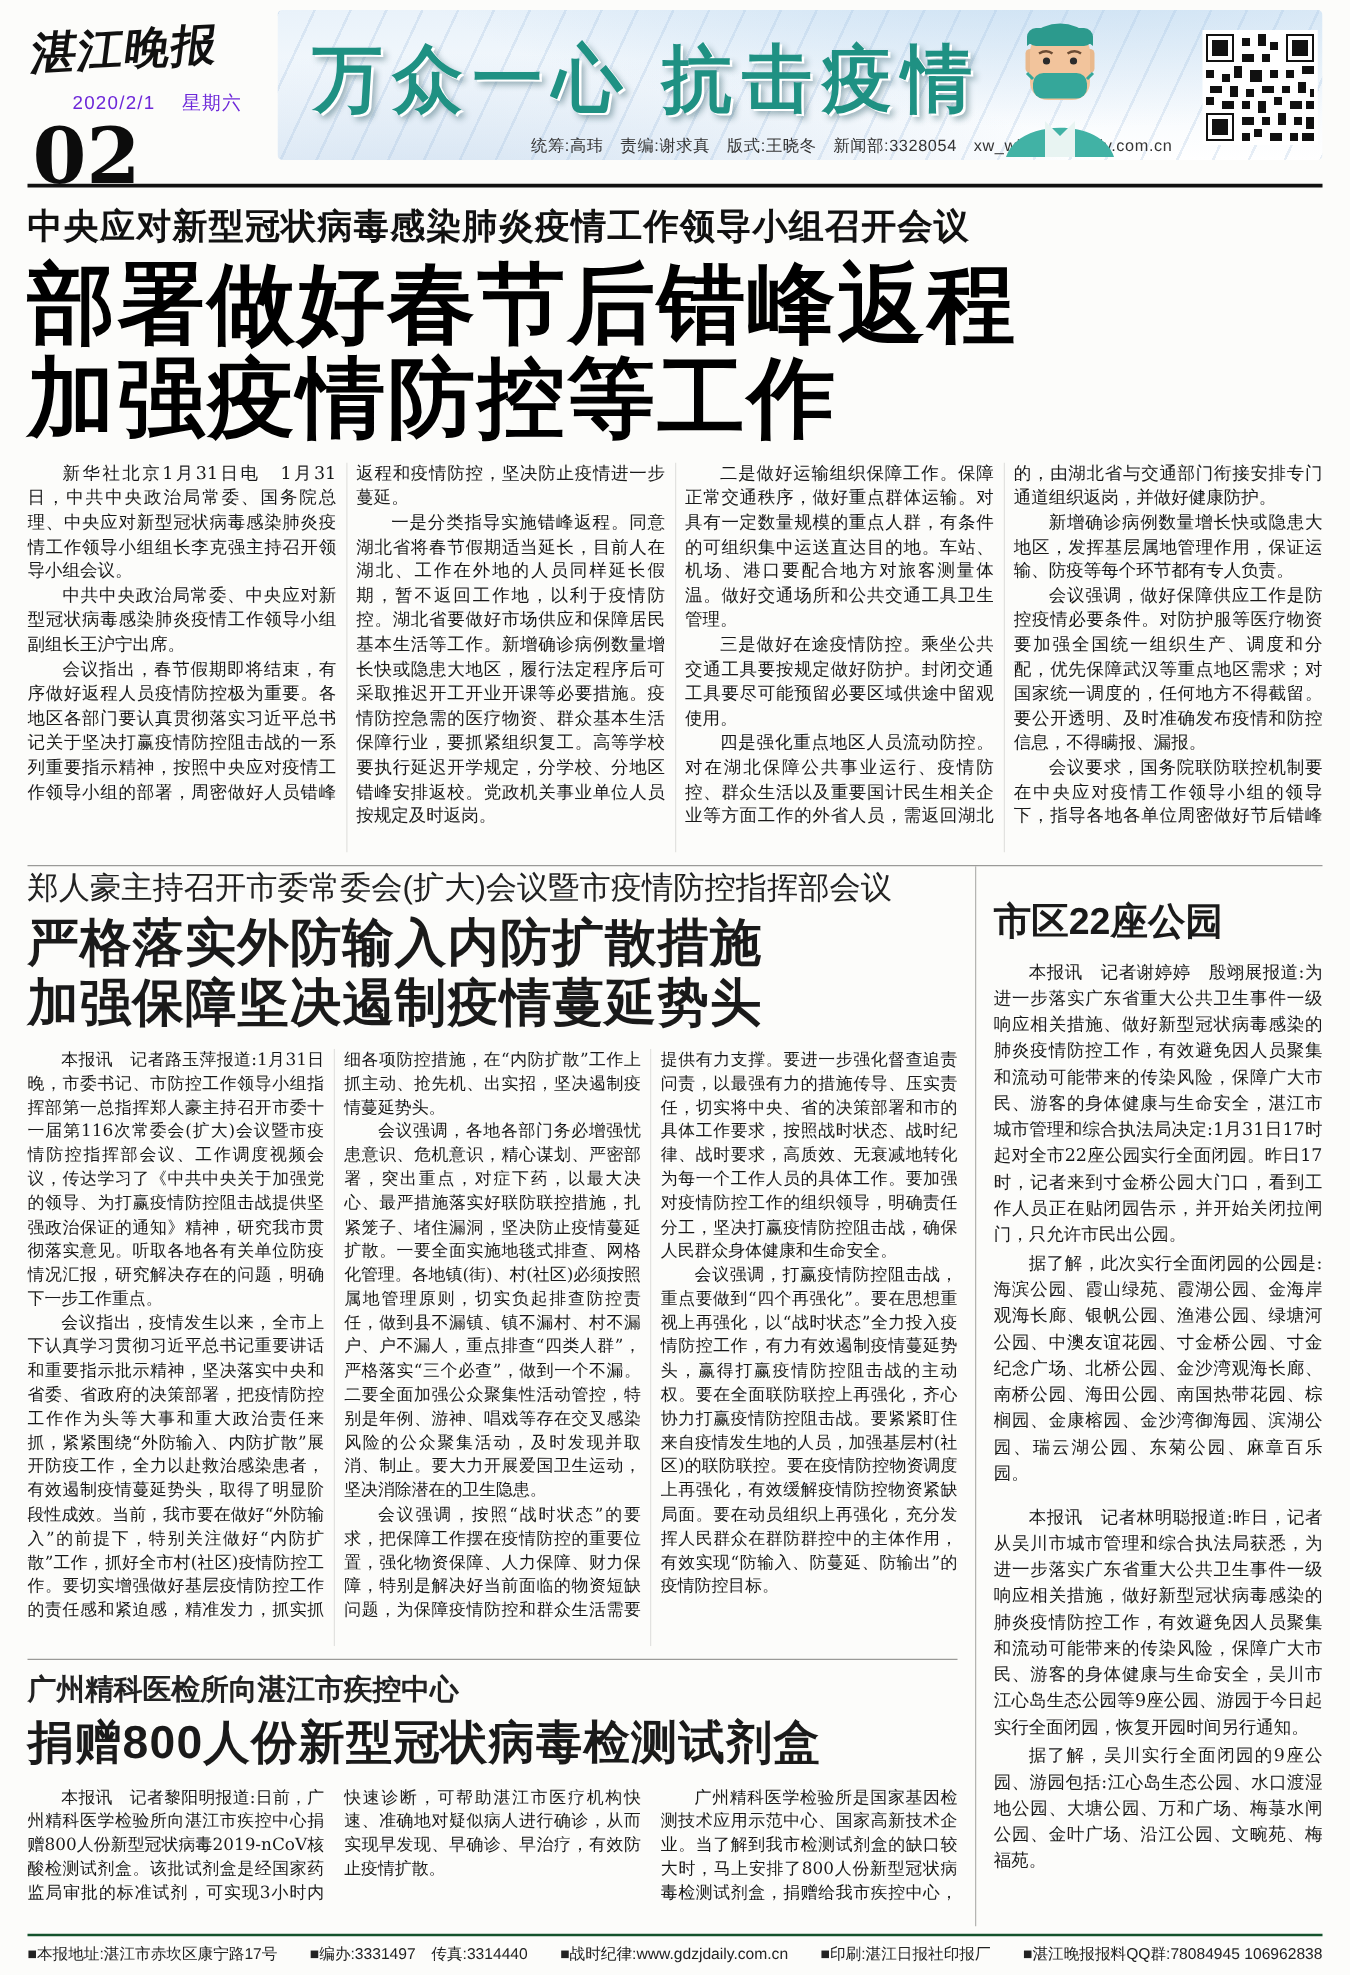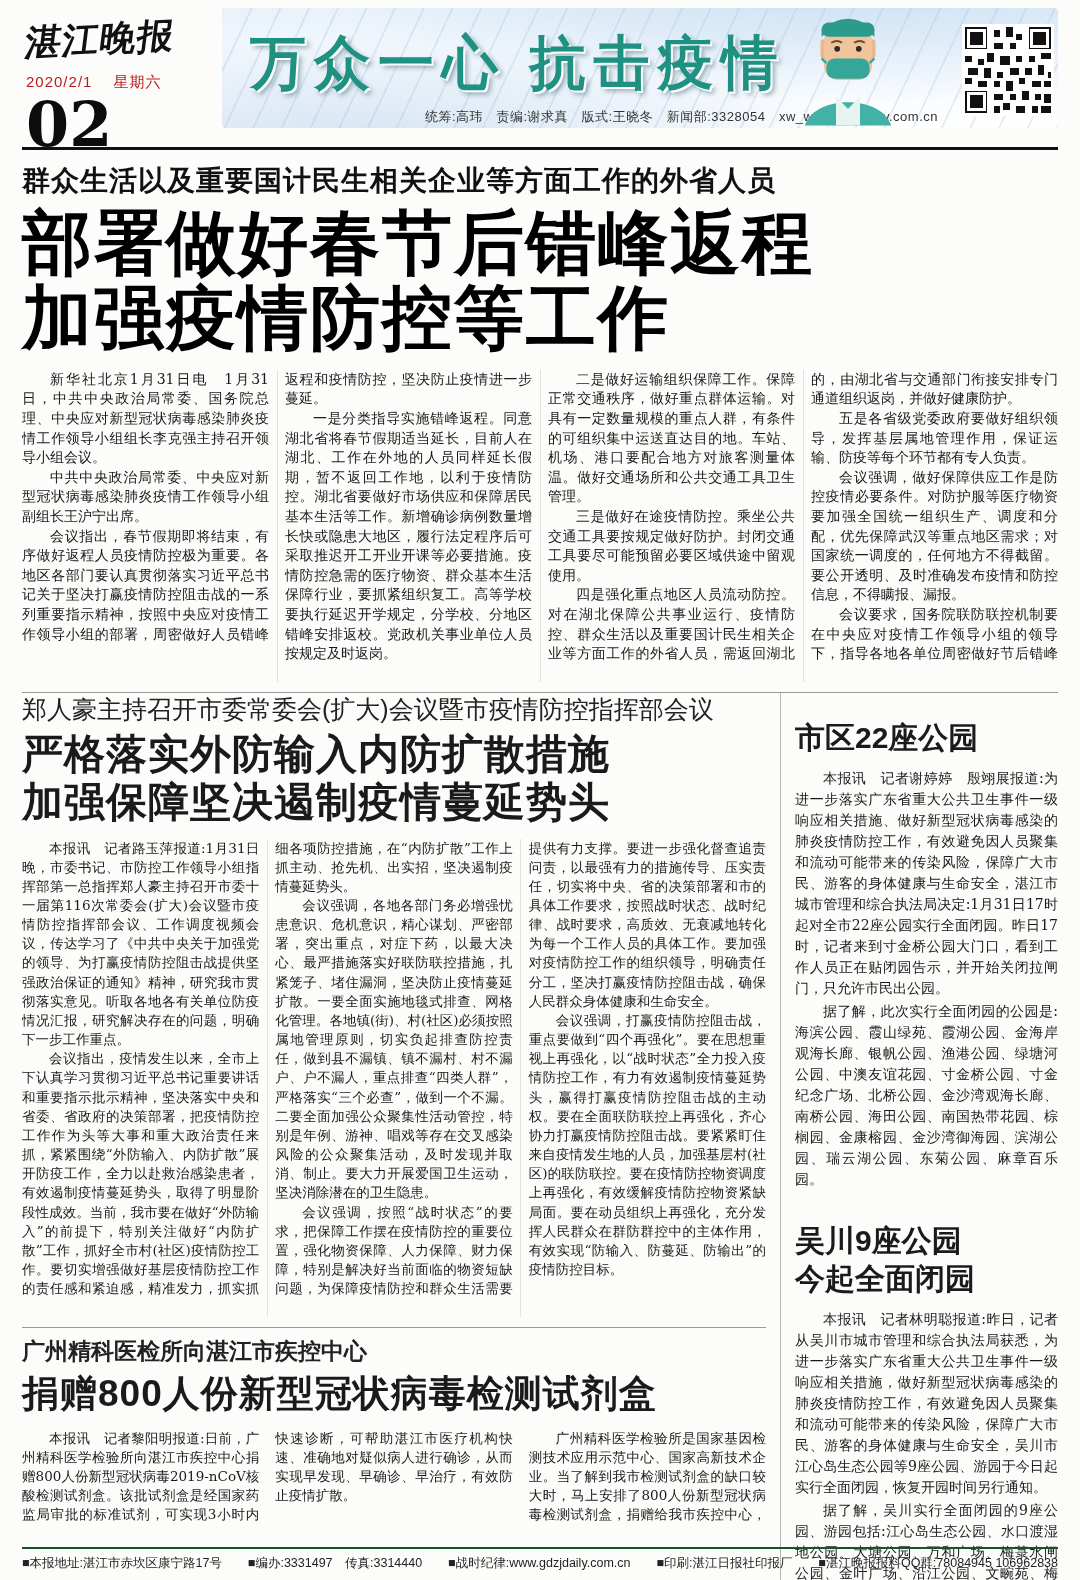--- a/index.html
+++ b/index.html
@@ -11,21 +11,21 @@
     padding:8px 22px 0 22px;
   }
   
   .header { position:relative; height:142px; }
   .masthead { position:absolute; left:4px; top:6px; width:200px; }
   .logo {
     font-family:"DejaVu Serif", serif; font-weight:900; font-size:36px;
     transform:skewX(-10deg) rotate(-3deg); letter-spacing:1px; color:#111;
     white-space:nowrap;
   }
-  .dateline { margin-top:10px; font-size:15px; color:#b91c1c; letter-spacing:1px; }
+  .dateline { margin-top:10px; font-size:15px; color:#6d28d9; letter-spacing:1px;margin-left:32px; }
   .pagenum { font-family:"DejaVu Serif", serif; font-weight:900; font-size:62px; line-height:1; margin-top:2px; color:#0c0c0c; }
   .banner {
     position:absolute; left:200px; top:0; right:0; height:120px;
     background:
       radial-gradient(ellipse at 15% 130%, rgba(140,180,220,.45), transparent 55%),
       radial-gradient(ellipse at 75% -40%, rgba(170,205,235,.55), transparent 60%),
       repeating-linear-gradient(115deg, rgba(120,160,205,.18) 0 2px, transparent 2px 26px),
       linear-gradient(#e9f2fa, #ffffff);
     border-radius:4px;
   }
@@ -163,34 +163,34 @@
             <rect x="22" y="26" width="2" height="2"></rect>
               <rect x="25" y="26" width="3" height="2"></rect>
           </g>
         </svg>
       </div>
     </div>
     <div class="header-rule"></div>
   </div>
 
   <div>
-    <div class="kicker1">群众生活以及重要国计民生相关企业等方面工作的外省人员</div>
+    <div class="kicker1">中央应对新型冠状病毒感染肺炎疫情工作领导小组召开会议</div>
     <div class="headline1">
       <div>部署做好春节后错峰返程</div>
       <div>加强疫情防控等工作</div>
     </div>
     <div class="body-cols a1-body">
         <p>新华社北京1月31日电　1月31日，中共中央政治局常委、国务院总理、中央应对新型冠状病毒感染肺炎疫情工作领导小组组长李克强主持召开领导小组会议。</p>
         <p>中共中央政治局常委、中央应对新型冠状病毒感染肺炎疫情工作领导小组副组长王沪宁出席。</p>
         <p>会议指出，春节假期即将结束，有序做好返程人员疫情防控极为重要。各地区各部门要认真贯彻落实习近平总书记关于坚决打赢疫情防控阻击战的一系列重要指示精神，按照中央应对疫情工作领导小组的部署，周密做好人员错峰返程和疫情防控，坚决防止疫情进一步蔓延。</p>
         <p>一是分类指导实施错峰返程。同意湖北省将春节假期适当延长，目前人在湖北、工作在外地的人员同样延长假期，暂不返回工作地，以利于疫情防控。湖北省要做好市场供应和保障居民基本生活等工作。新增确诊病例数量增长快或隐患大地区，履行法定程序后可采取推迟开工开业开课等必要措施。疫情防控急需的医疗物资、群众基本生活保障行业，要抓紧组织复工。高等学校要执行延迟开学规定，分学校、分地区错峰安排返校。党政机关事业单位人员按规定及时返岗。</p>
         <p>二是做好运输组织保障工作。保障正常交通秩序，做好重点群体运输。对具有一定数量规模的重点人群，有条件的可组织集中运送直达目的地。车站、机场、港口要配合地方对旅客测量体温。做好交通场所和公共交通工具卫生管理。</p>
         <p>三是做好在途疫情防控。乘坐公共交通工具要按规定做好防护。封闭交通工具要尽可能预留必要区域供途中留观使用。</p>
         <p>四是强化重点地区人员流动防控。对在湖北保障公共事业运行、疫情防控、群众生活以及重要国计民生相关企业等方面工作的外省人员，需返回湖北的，由湖北省与交通部门衔接安排专门通道组织返岗，并做好健康防护。</p>
-        <p>五是各省级党委政府要做好组织领导，发挥基层属地管理作用，保证运输、防疫等每个环节都有专人负责。</p>
+        <p>新增确诊病例数量增长快或隐患大地区，发挥基层属地管理作用，保证运输、防疫等每个环节都有专人负责。</p>
         <p>会议强调，做好保障供应工作是防控疫情必要条件。对防护服等医疗物资要加强全国统一组织生产、调度和分配，优先保障武汉等重点地区需求；对国家统一调度的，任何地方不得截留。要公开透明、及时准确发布疫情和防控信息，不得瞒报、漏报。</p>
         <p>会议要求，国务院联防联控机制要在中央应对疫情工作领导小组的领导下，指导各地各单位周密做好节后错峰返程工作，同时协调督促地方做好医疗物资、蔬菜等生活必需品保供。加强与国际社会合作。要在以习近平同志为核心的党中央坚强领导下，完善和落实防控措施，坚决打赢疫情防控阻击战。</p>
       </div>
   </div>
 
   <div class="section-rule"></div>
 
   <div class="lower">
     <div class="lower-left">
 
@@ -224,24 +224,20 @@
         <div class="side-title">
           <div>市区22座公园</div>
         </div>
         <div class="body-cols side-body">
             <p>本报讯　记者谢婷婷　殷翊展报道:为进一步落实广东省重大公共卫生事件一级响应相关措施、做好新型冠状病毒感染的肺炎疫情防控工作，有效避免因人员聚集和流动可能带来的传染风险，保障广大市民、游客的身体健康与生命安全，湛江市城市管理和综合执法局决定:1月31日17时起对全市22座公园实行全面闭园。昨日17时，记者来到寸金桥公园大门口，看到工作人员正在贴闭园告示，并开始关闭拉闸门，只允许市民出公园。</p>
             <p>据了解，此次实行全面闭园的公园是:海滨公园、霞山绿苑、霞湖公园、金海岸观海长廊、银帆公园、渔港公园、绿塘河公园、中澳友谊花园、寸金桥公园、寸金纪念广场、北桥公园、金沙湾观海长廊、南桥公园、海田公园、南国热带花园、棕榈园、金康榕园、金沙湾御海园、滨湖公园、瑞云湖公园、东菊公园、麻章百乐园。</p>
           </div>
       </div>
 
       <div>
-        <div class="side-title side2-title">
-          <div>吴川9座公园</div>
-          <div>今起全面闭园</div>
-        </div>
         <div class="body-cols side-body">
             <p>本报讯　记者林明聪报道:昨日，记者从吴川市城市管理和综合执法局获悉，为进一步落实广东省重大公共卫生事件一级响应相关措施，做好新型冠状病毒感染的肺炎疫情防控工作，有效避免因人员聚集和流动可能带来的传染风险，保障广大市民、游客的身体健康与生命安全，吴川市江心岛生态公园等9座公园、游园于今日起实行全面闭园，恢复开园时间另行通知。</p>
             <p>据了解，吴川实行全面闭园的9座公园、游园包括:江心岛生态公园、水口渡湿地公园、大塘公园、万和广场、梅菉水闸公园、金叶广场、沿江公园、文畹苑、梅福苑。</p>
           </div>
       </div>
     </div>
   </div>
 
   <div class="footer">
       <span>■本报地址:湛江市赤坎区康宁路17号</span>

